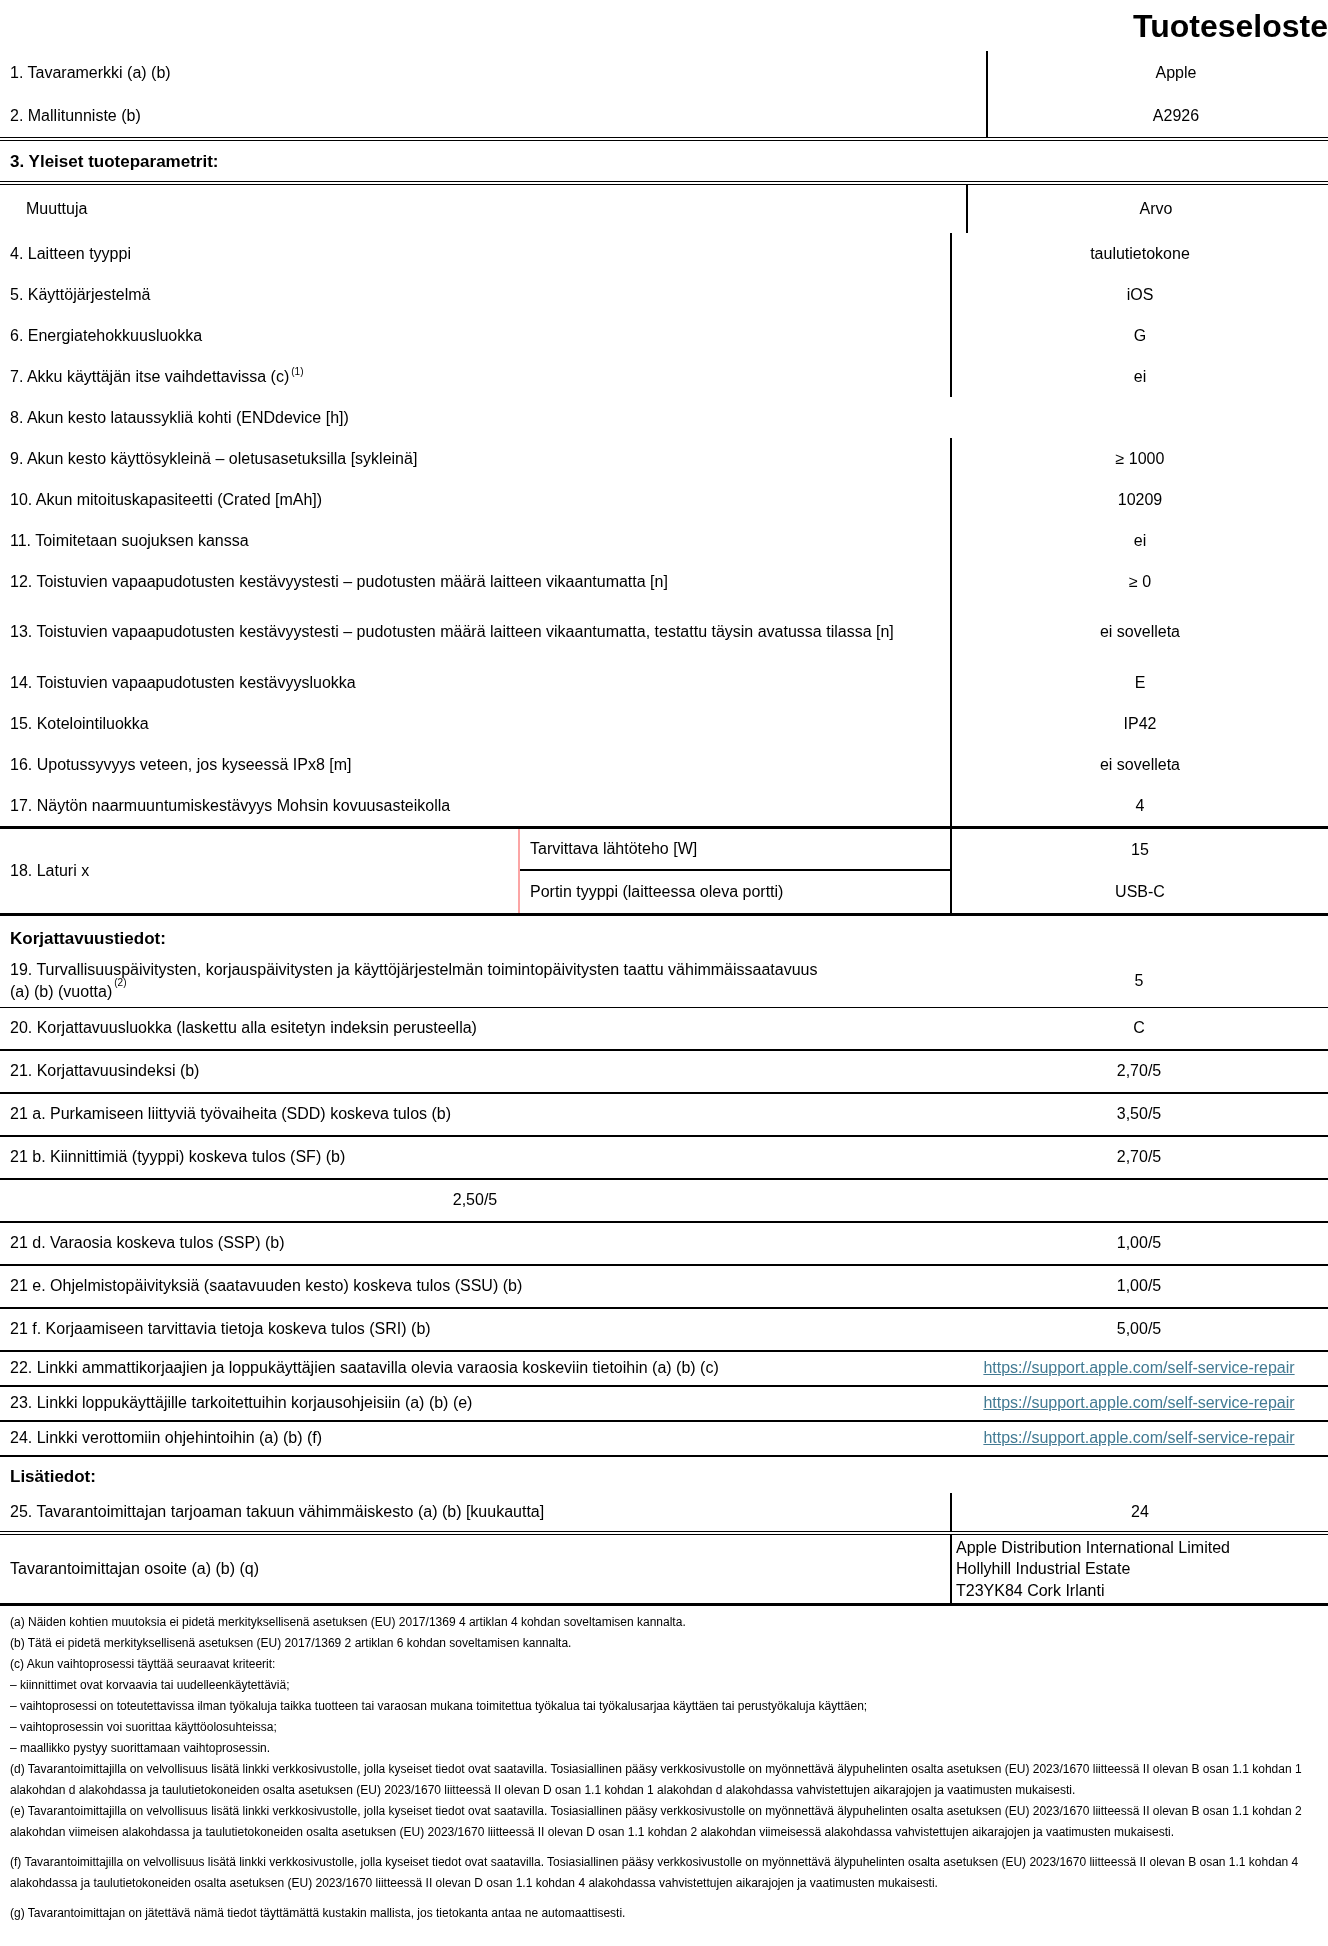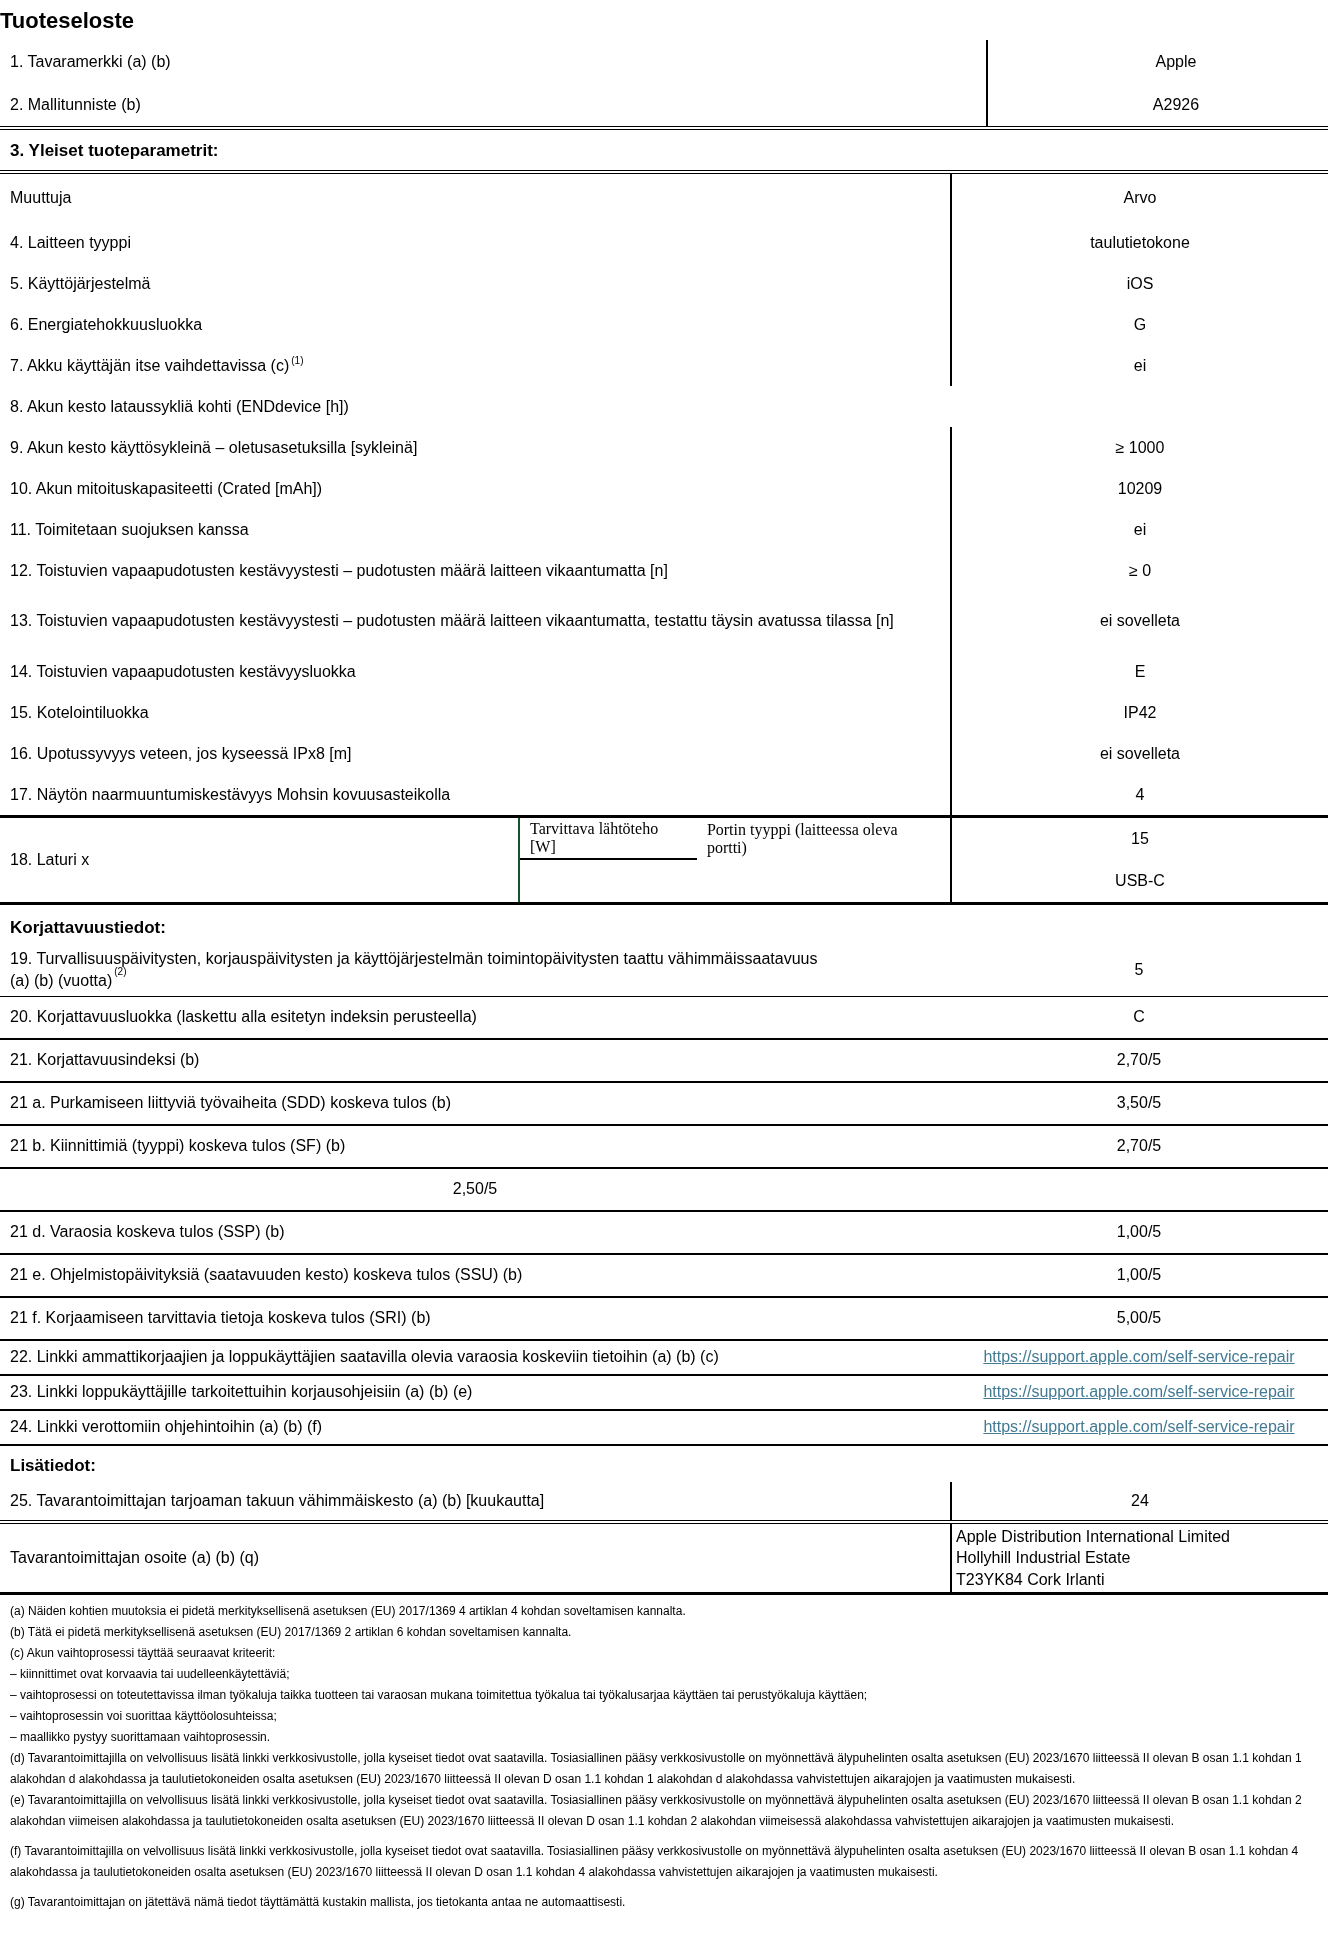--- a/index.html
+++ b/index.html
@@ -2,40 +2,40 @@
 <html style="--link-color: #427a93;"><head>
 <meta charset="utf-8">
 <style>
   * { box-sizing: border-box; margin: 0; padding: 0; }
   html, body { background: #fff; }
   body {
     width: 1328px; height: 1946px; overflow: hidden;
     font-family: "Liberation Sans", "DejaVu Sans", sans-serif;
     color: #000; font-size: 16px;
   }
-  h1.doc-title { font-size: 22px; font-weight: 700; text-align: left; padding: 8px 0 6px; }
+  h1.doc-title { font-size: 32px; font-weight: 700; text-align: right; padding: 8px 0 6px; }
 
   .section-heading { font-size: 17px; font-weight: 700; padding: 11px 10px 9px; }
   .rule-double { border-bottom: 4px double #000; }
   .rule-heavy  { border-bottom: 3px solid #000; }
 
   .grid-row { display: grid; grid-template-columns: 950px 378px; }
   .cell-label { display: flex; align-items: center; padding: 3px 12px 3px 10px; line-height: 1.35; }
   .cell-value { display: flex; align-items: center; justify-content: center; text-align: center; padding: 2px 24px; }
   .with-divider .cell-value { border-left: 2px solid #000; }
 
   .t1 .grid-row { min-height: 43px; gap: 36px; }
   .t2 .grid-row { min-height: 41px; }
-  .t2 .grid-row.header-row { min-height: 48px; }
+  .t2 .grid-row.header-row { min-height: 48px; margin-left: 16px; }
   .t2 .grid-row.tall-row { min-height: 60px; }
 
   .charger-row { display: grid; grid-template-columns: 518px 432px 378px;
                  border-top: 3px solid #000; border-bottom: 3px solid #000; }
   .charger-row .charger-label { display: flex; align-items: center; padding: 0 10px; }
-  .charger-inner { border-left: 2px solid #14532d; display: flex; flex-direction: row; font-family: Liberation Serif, serif; }
+  .charger-inner { border-left: 2px solid #fca5a5; display: flex; flex-direction: column; }
   .charger-inner .icell { height: 42px; display: flex; align-items: center; padding: 0 10px; }
   .charger-inner .icell:first-child { border-bottom: 2px solid #000; }
   .charger-vals { border-left: 2px solid #000; display: flex; flex-direction: column; }
   .charger-vals .vcell { height: 42px; display: flex; align-items: center; justify-content: center; }
 
   .repair .grid-row { min-height: 43px; border-bottom: 2px solid #000; }
   .repair .grid-row.r19 { min-height: 46px; border-bottom: 1px solid #000; }
   .repair .grid-row.link-row { min-height: 35px; }
   .r19 .cell-label { display: block; padding-top: 4px; padding-bottom: 4px; }
 

